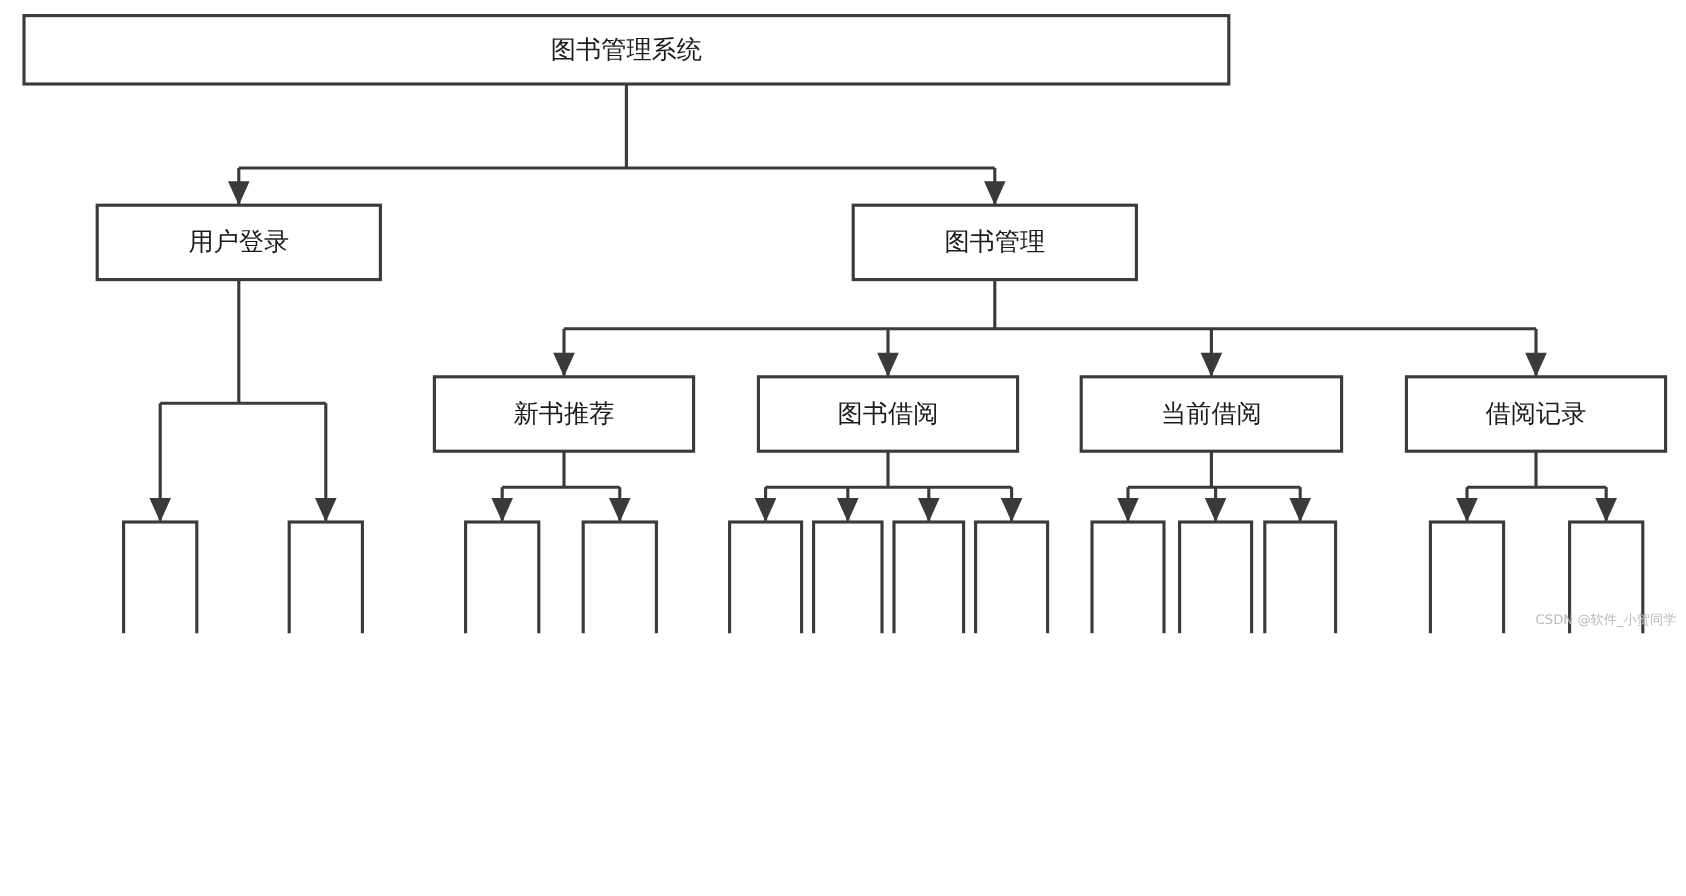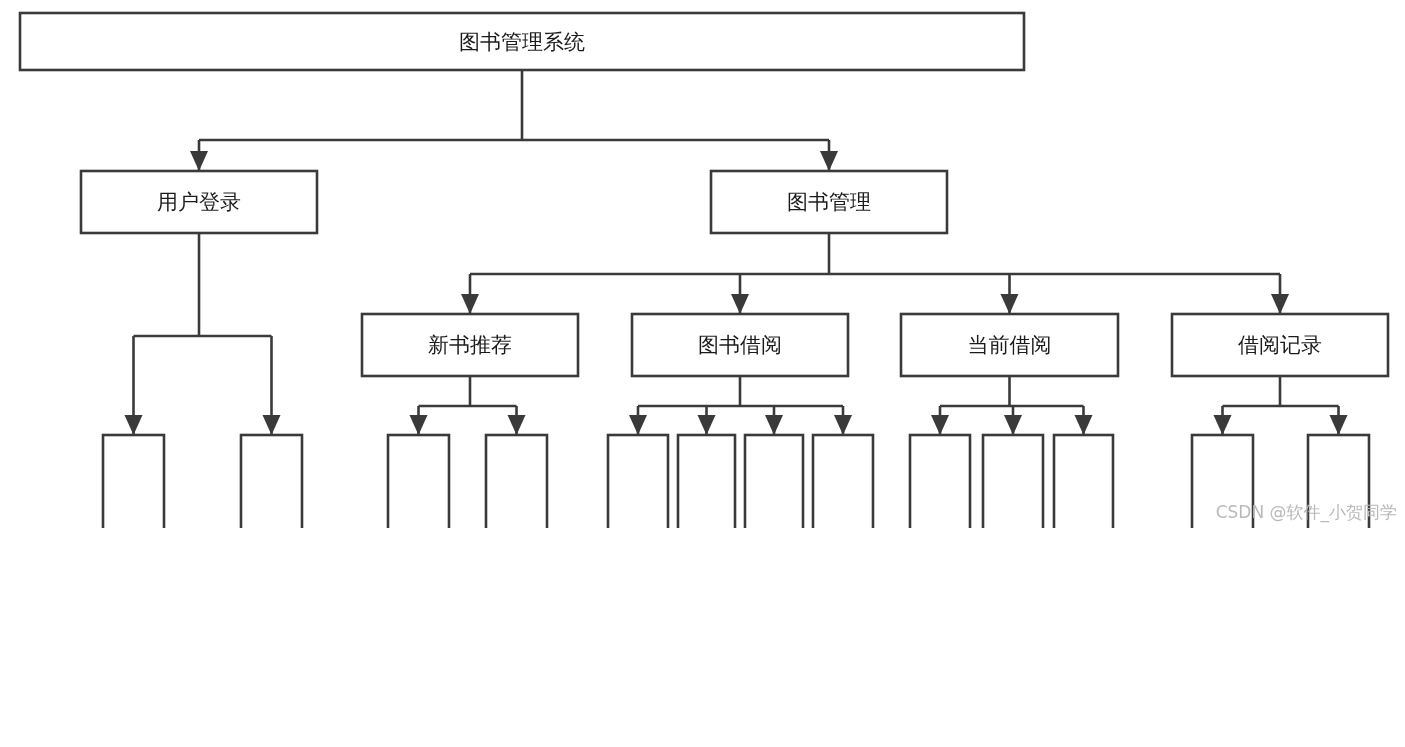--- a/index.html
+++ b/index.html
@@ -59,21 +59,21 @@
     color: #1b1b1b;
     letter-spacing: 1.5px;
     white-space: nowrap;
     pointer-events: none;
   }
   #watermark {
     position: absolute;
     right: 8px;
     bottom: 4px;
     font-family: "DejaVu Sans", "Liberation Sans", sans-serif;
-    font-size: 17px;
+    font-size: 11px;
     color: #b9b9b9;
     white-space: nowrap;
   }
 </style>
 </head>
 <body>
 
 <div id="diagram-root">
 
   <svg id="tree-svg" viewBox="0 0 1405 747" xmlns="http://www.w3.org/2000/svg">

